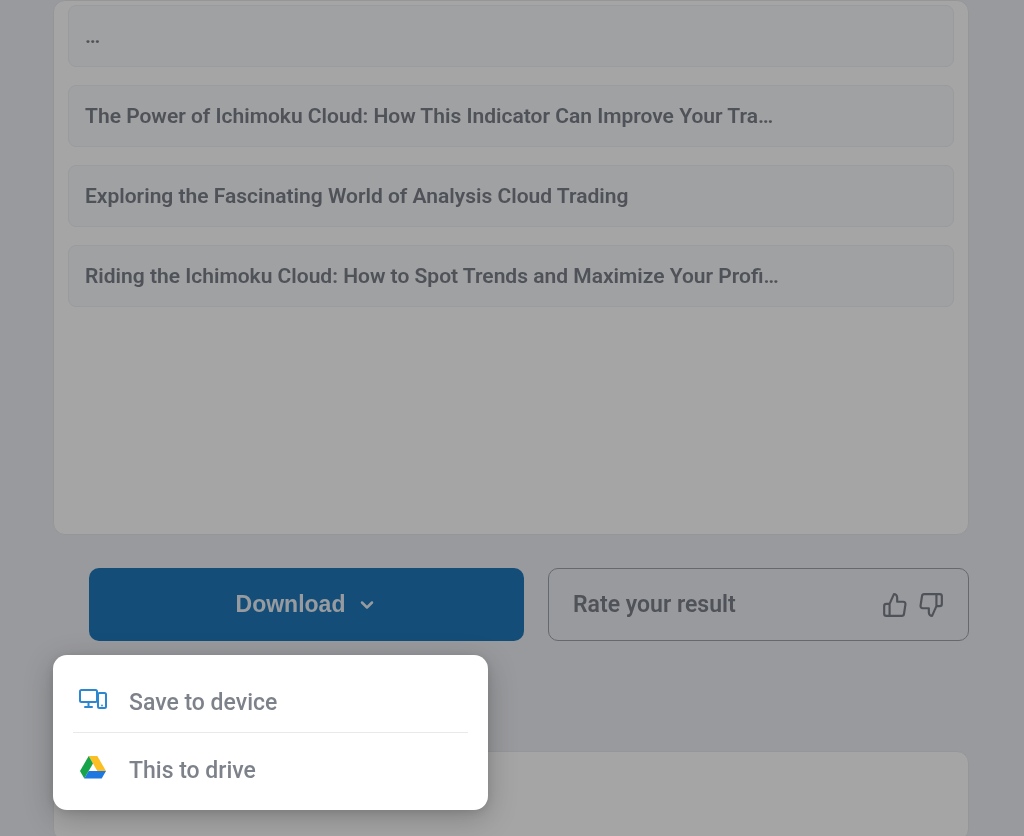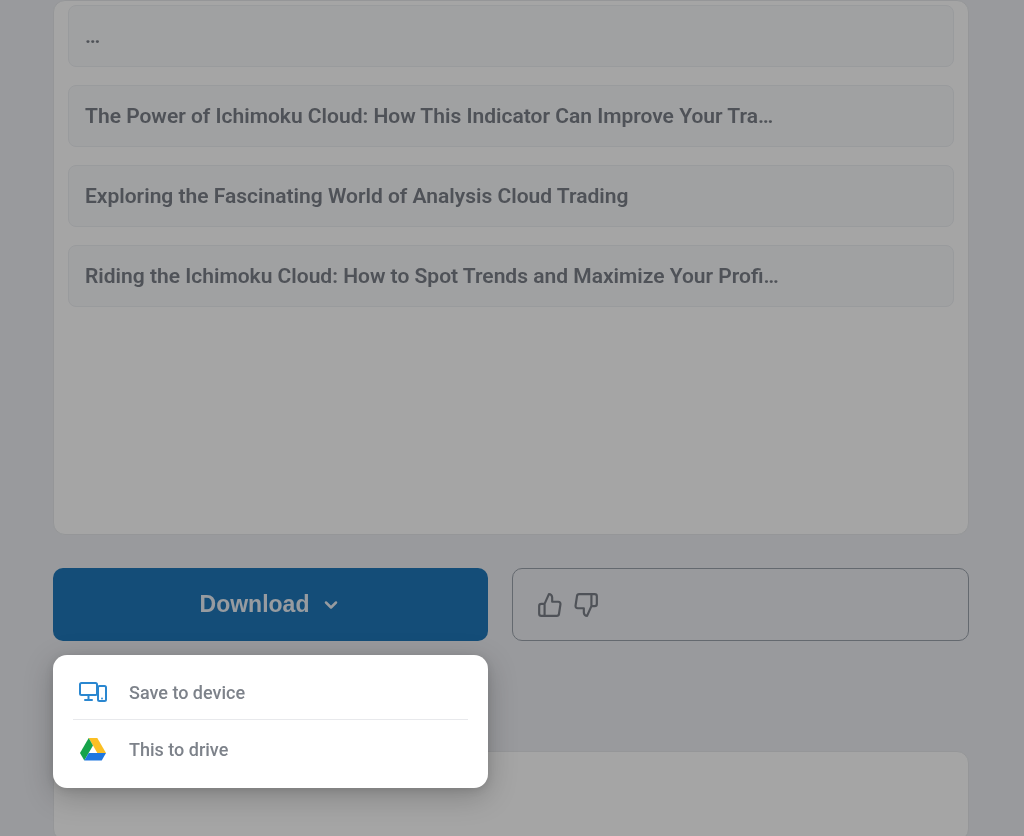--- a/index.html
+++ b/index.html
@@ -67,20 +67,21 @@
     background: #1f77b8;
     border: none;
     border-radius: 10px;
     color: #e8eff6;
     font-size: 23px;
     font-weight: 600;
     display: flex;
     align-items: center;
     justify-content: center;
     gap: 12px;
+    margin-left: 36px;
   }
   .download-btn svg { display: block; }
   .rate-box {
     flex: 1;
     height: 73px;
     background: transparent;
     border: 1.5px solid #9aa1ab;
     border-radius: 10px;
     display: flex;
     align-items: center;
@@ -117,23 +118,24 @@
     padding: 10px 0;
   }
   .menu-item {
     display: flex;
     align-items: center;
     gap: 22px;
     padding: 16px 26px;
     cursor: pointer;
   }
   .menu-item .label {
-    font-size: 18px;
+    font-size: 23px;
     font-weight: 500;
     color: #7d828a;
+    margin-top: 8px;
   }
   .menu-divider {
     height: 1px;
     background: #e8e9ec;
     margin: 0 20px;
   }
   .icon-devices {
     width: 28px; height: 22px; flex: 0 0 28px;
     display: flex; align-items: center; justify-content: center;
   }
@@ -158,20 +160,21 @@
     <button class="download-btn">
       <span>Download</span>
       <span>
         <svg width="20" height="20" viewBox="0 0 24 24" fill="none" stroke="#e8eff6" stroke-width="3" stroke-linecap="round" stroke-linejoin="round">
             <polyline points="6 9 12 15 18 9"></polyline>
           </svg>
       </span>
     </button>
 
     <div class="rate-box">
+      <span class="rate-label">Rate your result</span>
       <span class="thumbs">
         <span>
           <svg width="26" height="26" viewBox="0 0 24 24" fill="none" stroke="#7a7f87" stroke-width="2" stroke-linecap="round" stroke-linejoin="round">
               <path d="M14 9V5a3 3 0 0 0-3-3l-4 9v11h11.28a2 2 0 0 0 2-1.7l1.38-9a2 2 0 0 0-2-2.3zM7 22H4a2 2 0 0 1-2-2v-7a2 2 0 0 1 2-2h3"></path>
             </svg>
         </span>
         <span>
           <svg width="26" height="26" viewBox="0 0 24 24" fill="none" stroke="#7a7f87" stroke-width="2" stroke-linecap="round" stroke-linejoin="round">
               <path d="M10 15v4a3 3 0 0 0 3 3l4-9V2H5.72a2 2 0 0 0-2 1.7l-1.38 9a2 2 0 0 0 2 2.3zM17 2h3a2 2 0 0 1 2 2v7a2 2 0 0 1-2 2h-3"></path>
             </svg>

